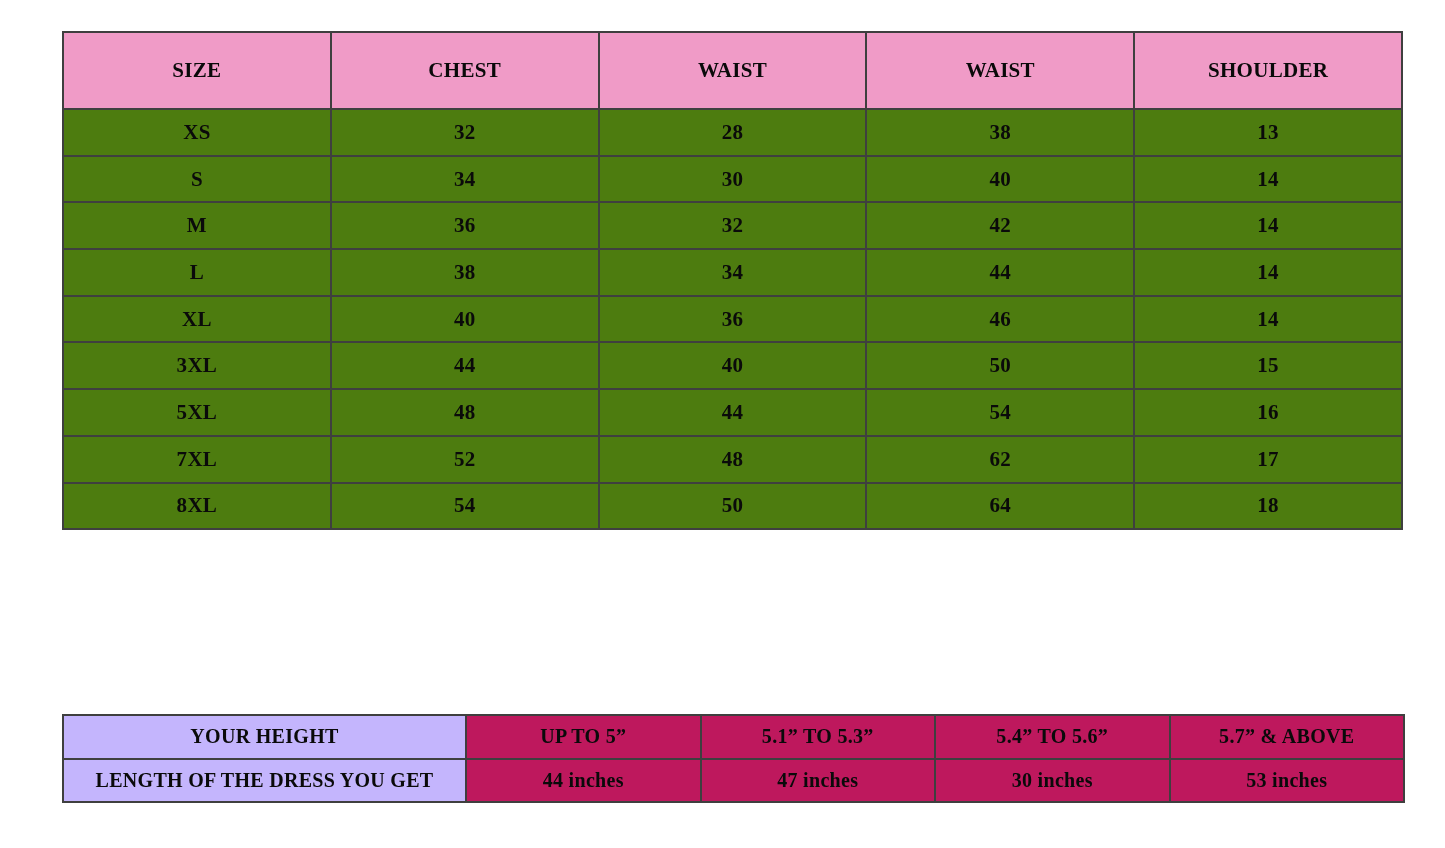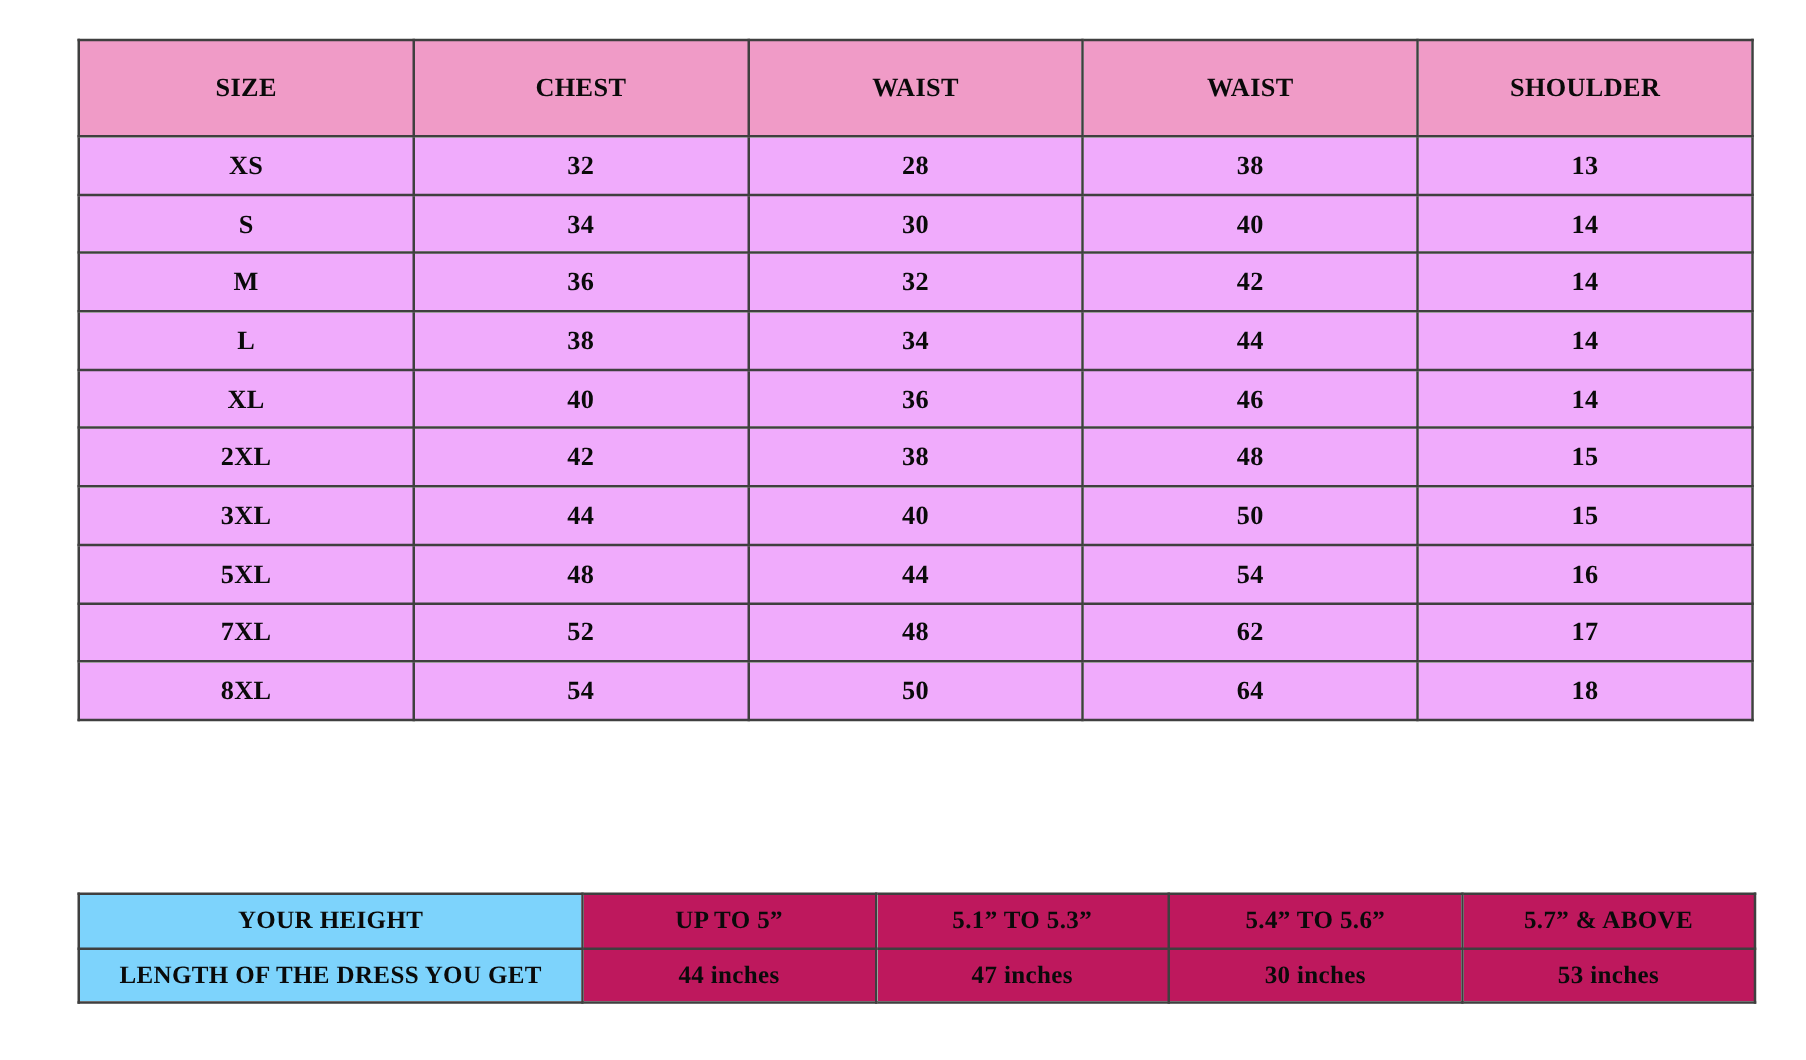--- a/index.html
+++ b/index.html
@@ -36,29 +36,29 @@
   }
   
   .size-table {
     left: 62px;
     top: 31px;
     width: 1341px;
   }
   .size-table thead tr { height: 77px; }
   .size-table thead th { background: #f09bc7; }
   .size-table tbody tr { height: 46.7px; }
-  .size-table tbody td { background: #f0abfc; }
+  .size-table tbody td { background: #4d7c0f; }
   
   .height-table {
     left: 62px;
     top: 714px;
     width: 1341px;
   }
   .height-table tr { height: 43.5px; }
-  .height-table th { background: #7dd3fc; font-size: 20px; }
+  .height-table th { background: #c4b5fd; font-size: 20px; }
   .height-table td { background: #be185d; font-size: 20px; }
 </style>
 </head>
 <body>
 
 <div class="page">
 
   <table class="size-table">
     <colgroup>
       <col style="width:20%">
@@ -106,27 +106,20 @@
         <td>14</td>
       </tr>
       <tr>
         <td>XL</td>
         <td>40</td>
         <td>36</td>
         <td>46</td>
         <td>14</td>
       </tr>
       <tr>
-        <td>2XL</td>
-        <td>42</td>
-        <td>38</td>
-        <td>48</td>
-        <td>15</td>
-      </tr>
-      <tr>
         <td>3XL</td>
         <td>44</td>
         <td>40</td>
         <td>50</td>
         <td>15</td>
       </tr>
       <tr>
         <td>5XL</td>
         <td>48</td>
         <td>44</td>

